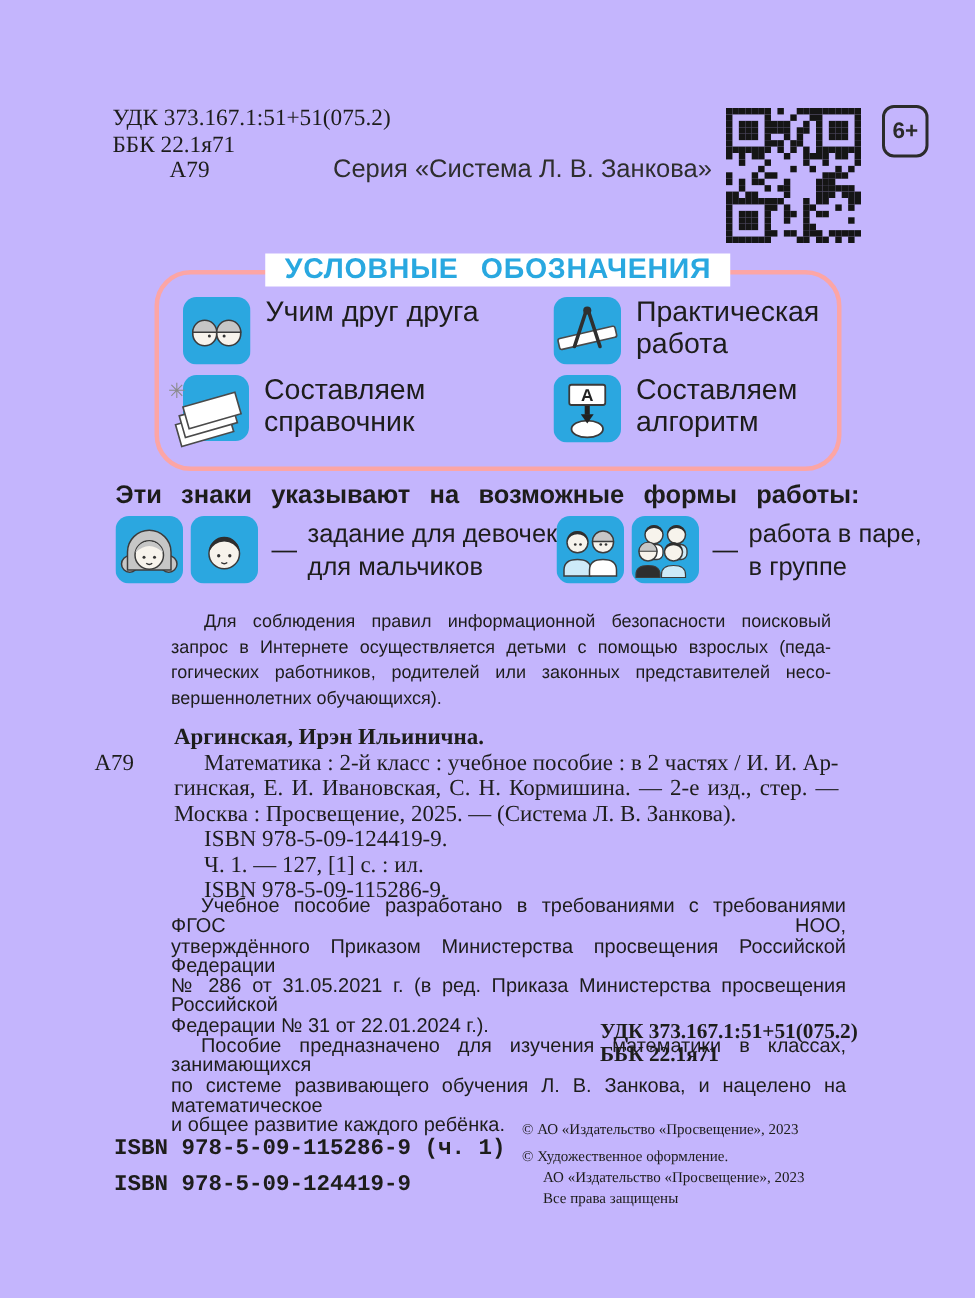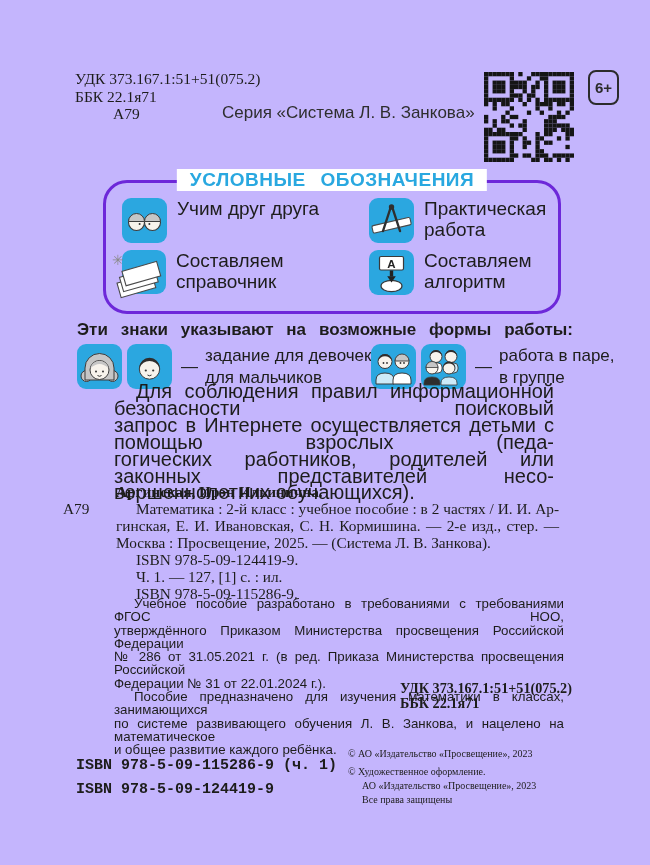--- a/index.html
+++ b/index.html
@@ -11,21 +11,21 @@
   #top-codes{position:absolute;left:75px;top:70px;font-size:15.5px;line-height:17.5px;}
   #top-codes .code-a{padding-left:38px;}
   #series{position:absolute;left:222px;top:103px;font-size:17px;color:#2e2e2e;}
   #qr{position:absolute;left:484px;top:72px;width:90px;height:90px;}
   #age-badge{position:absolute;left:588px;top:70px;width:27px;height:31px;border:2px solid #2b2b2b;
              border-radius:8px;display:flex;align-items:center;justify-content:center;
              font-size:15px;font-weight:bold;color:#2b2b2b;}
 
   
   #legend-box{position:absolute;left:103px;top:180px;width:452px;height:128px;
-              border:3px solid #6d28d9;border-radius:24px;}
+              border:3px solid #fca5a5;border-radius:24px;}
   #legend-title{position:absolute;top:-14px;left:50%;transform:translateX(-50%);
                 background:#fff;padding:0 13px;color:#29A8E0;font-weight:bold;
                 font-size:19px;letter-spacing:.5px;word-spacing:9px;white-space:nowrap;}
   #legend-grid{display:grid;grid-template-columns:247px auto;grid-template-rows:52px 56px;
                padding:15px 0 0 16px;}
   .legend-item{display:flex;gap:10px;}
   .legend-label{font-size:19px;line-height:21px;}
   .licon{flex:none;}
   .ref-shift{margin-left:-11px;margin-right:-1px;}
 
@@ -36,21 +36,21 @@
   #wf-left{left:77px;top:344px;}
   #wf-right{left:371px;top:344px;}
   .wf-icons{display:flex;gap:5px;}
   .wf-dash{margin:0 7px 0 9px;font-size:17px;}
   .wf-label{font-size:17px;line-height:22px;white-space:nowrap;}
 
   
   .pline{text-align:justify;text-align-last:justify;}
   .plast{text-align:left;}
   .pindent{text-indent:22px;}
-  #safety{position:absolute;left:114px;top:383px;width:440px;font-size:20px;line-height:16.9px;}
+  #safety{position:absolute;left:114px;top:406px;width:440px;font-size:12px;line-height:16.9px;}
 
   #biblio{position:absolute;left:116px;top:483px;width:443px;font-size:15.3px;line-height:17px;}
   #biblio .author{font-weight:bold;font-family:Liberation Serif, serif;}
   #biblio .acode{position:absolute;left:-53px;top:17px;}
   #biblio .bindent{padding-left:20px;}
   #biblio .bjust{text-align:justify;text-align-last:justify;}
   #biblio .b1{text-indent:20px;}
 
   #fgos{position:absolute;left:114px;top:597px;width:450px;font-size:13.3px;line-height:13.3px;}
   #fgos .pindent{text-indent:20px;}

